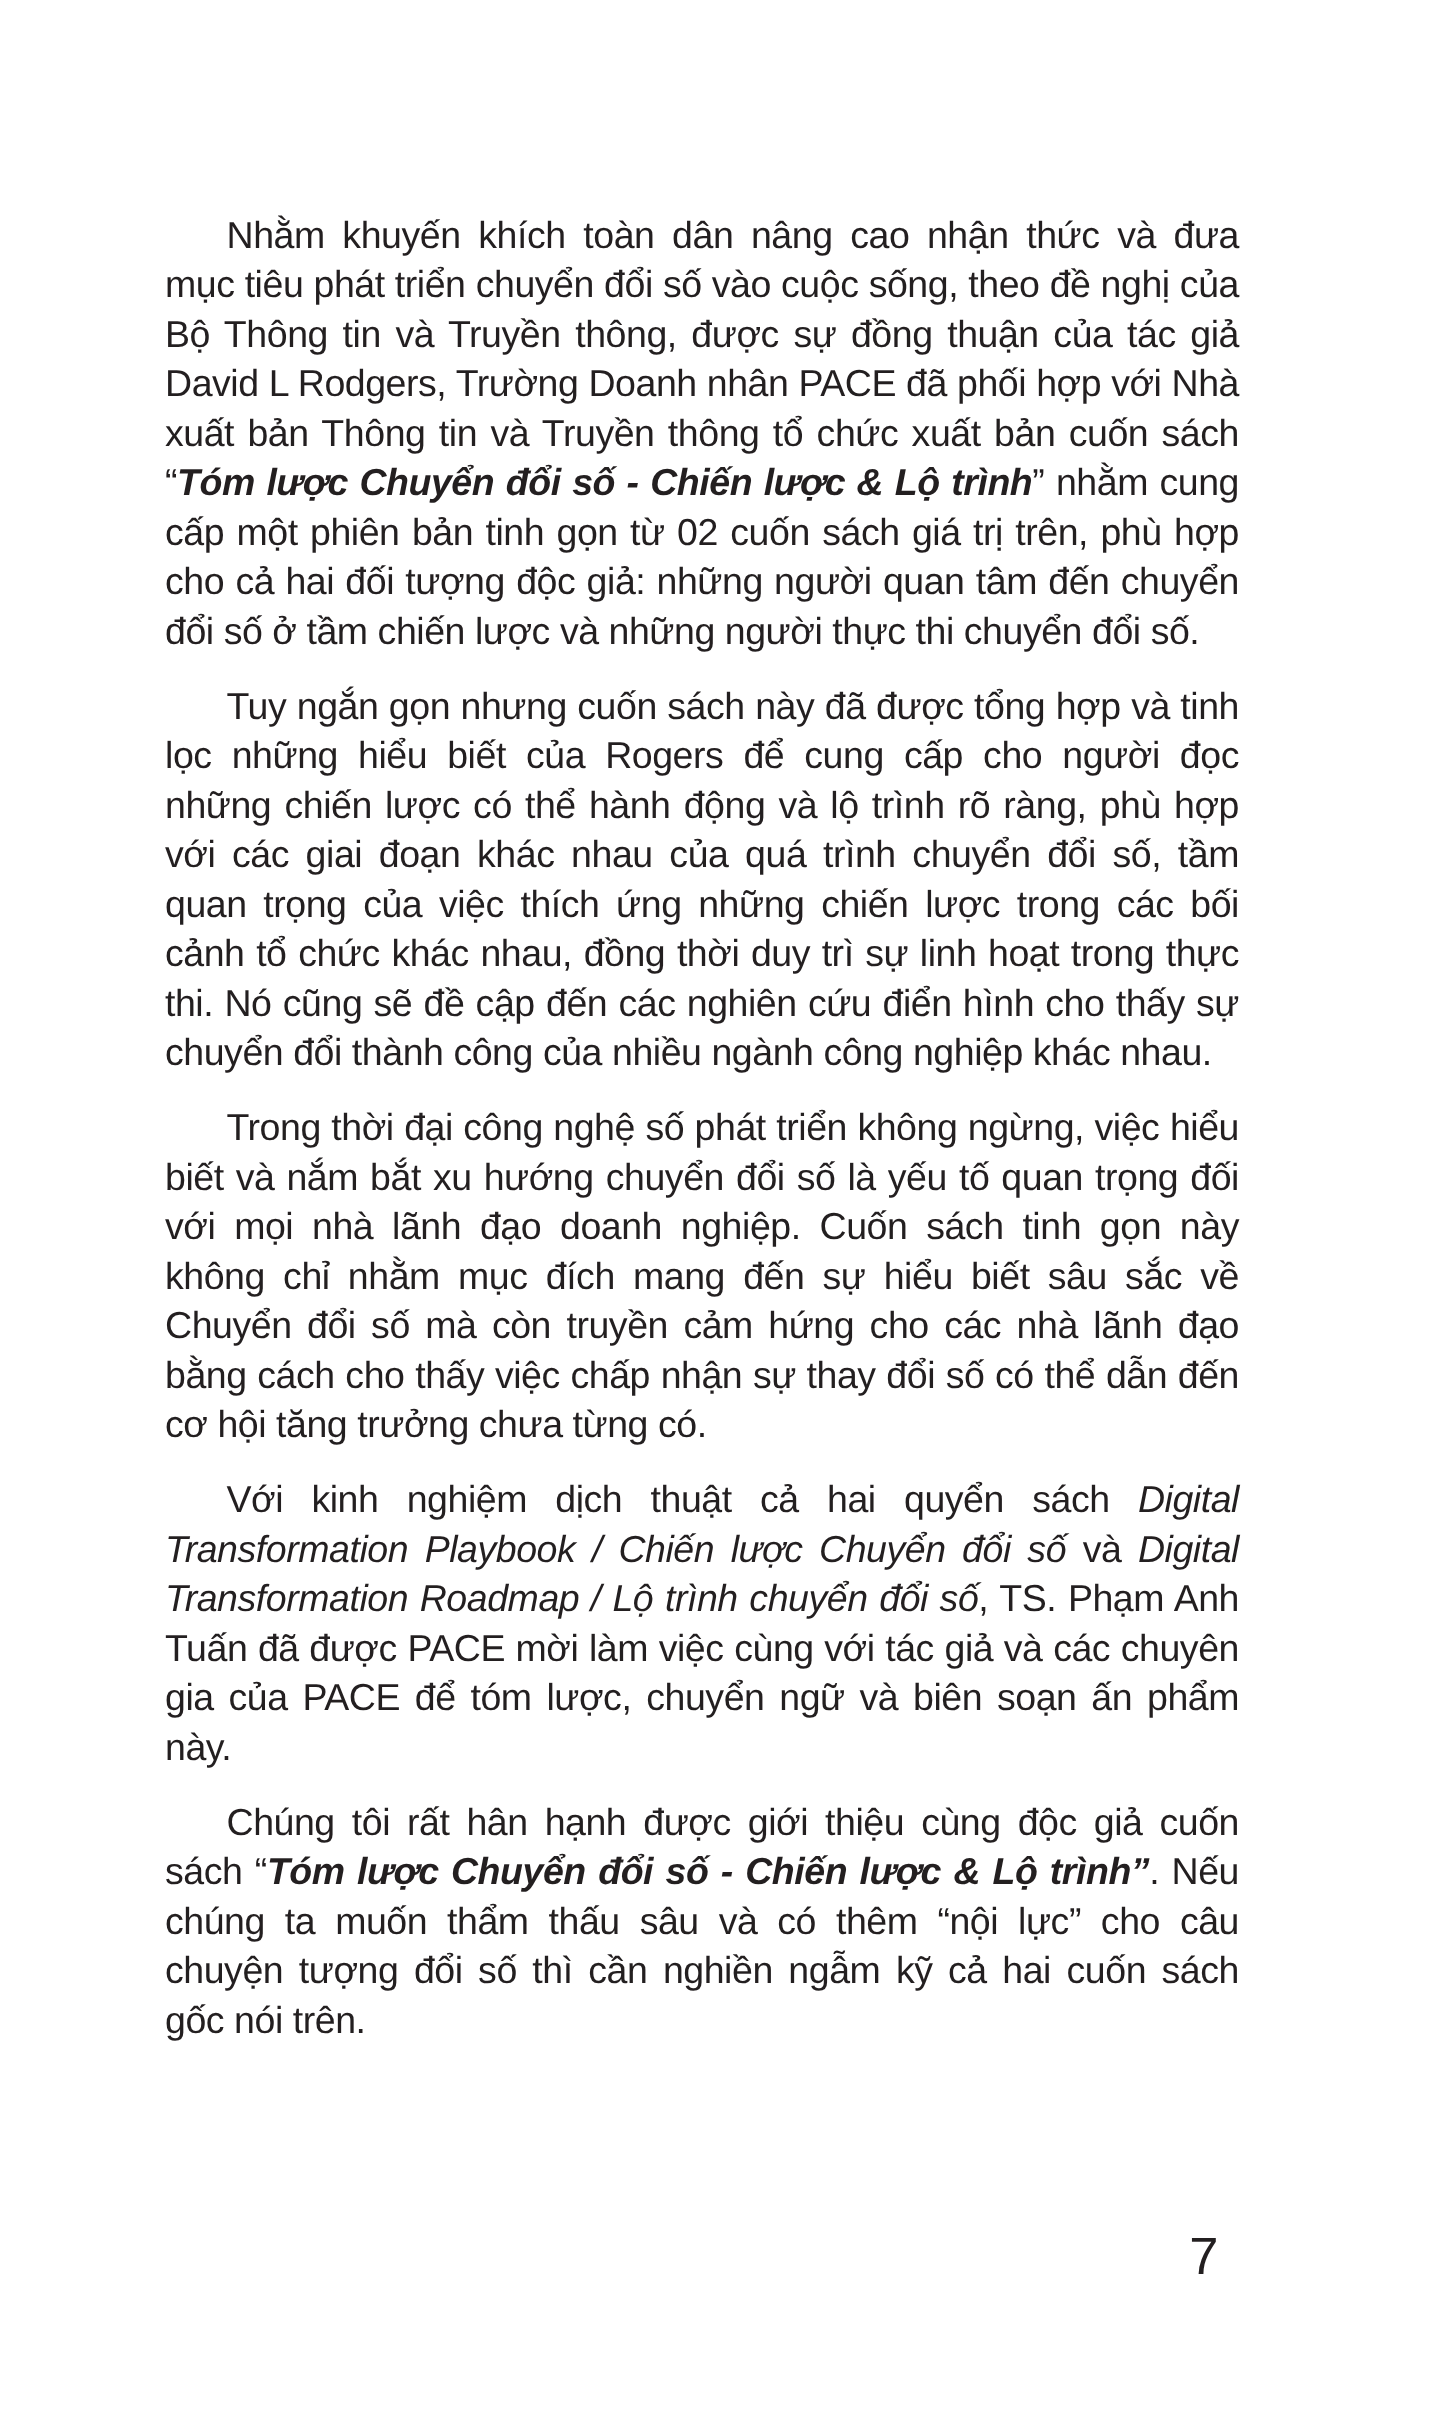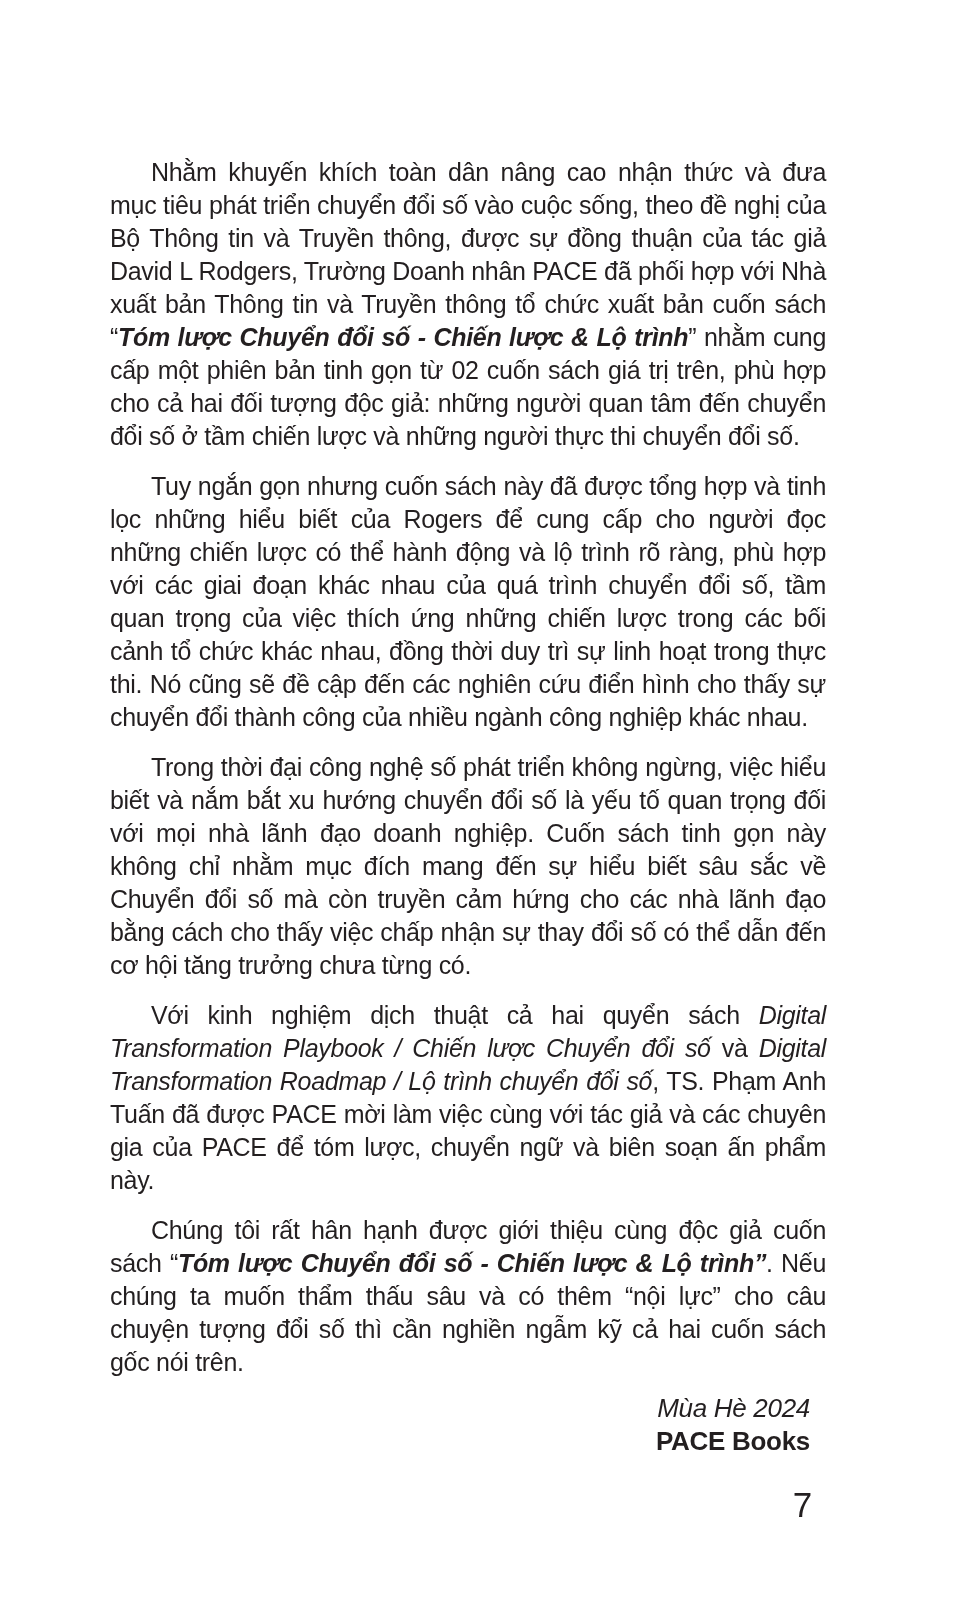--- a/index.html
+++ b/index.html
@@ -12,21 +12,21 @@
     width: 969px;
     height: 1623px;
     background: #ffffff;
     font-family: "Liberation Sans", sans-serif;
     color: #231f20;
     overflow: hidden;
   }
   .body-text {
     position: absolute;
     left: 110px;
-    top: 156px;
+    top: 141px;
     width: 716px;
   }
   p.para {
     margin: 0 0 17px 0;
     font-size: 25px;
     line-height: 33px;
     text-align: justify;
     text-indent: 41px;
     letter-spacing: -0.3px;
     color: #231f20;
@@ -66,20 +66,16 @@
     <p class="para"><span>Tuy ngắn gọn nhưng cuốn sách này đã được tổng hợp và tinh lọc những hiểu biết của Rogers để cung cấp cho người đọc những chiến lược có thể hành động và lộ trình rõ ràng, phù hợp với các giai đoạn khác nhau của quá trình chuyển đổi số, tầm quan trọng của việc thích ứng những chiến lược trong các bối cảnh tổ chức khác nhau, đồng thời duy trì sự linh hoạt trong thực thi. Nó cũng sẽ đề cập đến các nghiên cứu điển hình cho thấy sự chuyển đổi thành công của nhiều ngành công nghiệp khác nhau.</span></p>
 
     <p class="para"><span>Trong thời đại công nghệ số phát triển không ngừng, việc hiểu biết và nắm bắt xu hướng chuyển đổi số là yếu tố quan trọng đối với mọi nhà lãnh đạo doanh nghiệp. Cuốn sách tinh gọn này không chỉ nhằm mục đích mang đến sự hiểu biết sâu sắc về Chuyển đổi số mà còn truyền cảm hứng cho các nhà lãnh đạo bằng cách cho thấy việc chấp nhận sự thay đổi số có thể dẫn đến cơ hội tăng trưởng chưa từng có.</span></p>
 
     <p class="para"><span>Với kinh nghiệm dịch thuật cả hai quyển sách </span><span class="it">Digital Transformation Playbook / Chiến lược Chuyển đổi số</span><span> và </span><span class="it">Digital Transformation Roadmap / Lộ trình chuyển đổi số</span><span>, TS. Phạm Anh Tuấn đã được PACE mời làm việc cùng với tác giả và các chuyên gia của PACE để tóm lược, chuyển ngữ và biên soạn ấn phẩm này.</span></p>
 
     <p class="para"><span>Chúng tôi rất hân hạnh được giới thiệu cùng độc giả cuốn sách “</span><span class="bi">Tóm lược Chuyển đổi số - Chiến lược &amp; Lộ trình”</span><span>. Nếu chúng ta muốn thẩm thấu sâu và có thêm “nội lực” cho câu chuyện tượng đổi số thì cần nghiền ngẫm kỹ cả hai cuốn sách gốc nói trên.</span></p>
 
   </div>
 
-  <div class="signature">
-    <div class="sig-date">Mùa Hè 2024</div>
-    <div class="sig-publisher">PACE Books</div>
-  </div>
 
   <div class="page-number">7</div>
 
 </div>
 
 </body></html>

